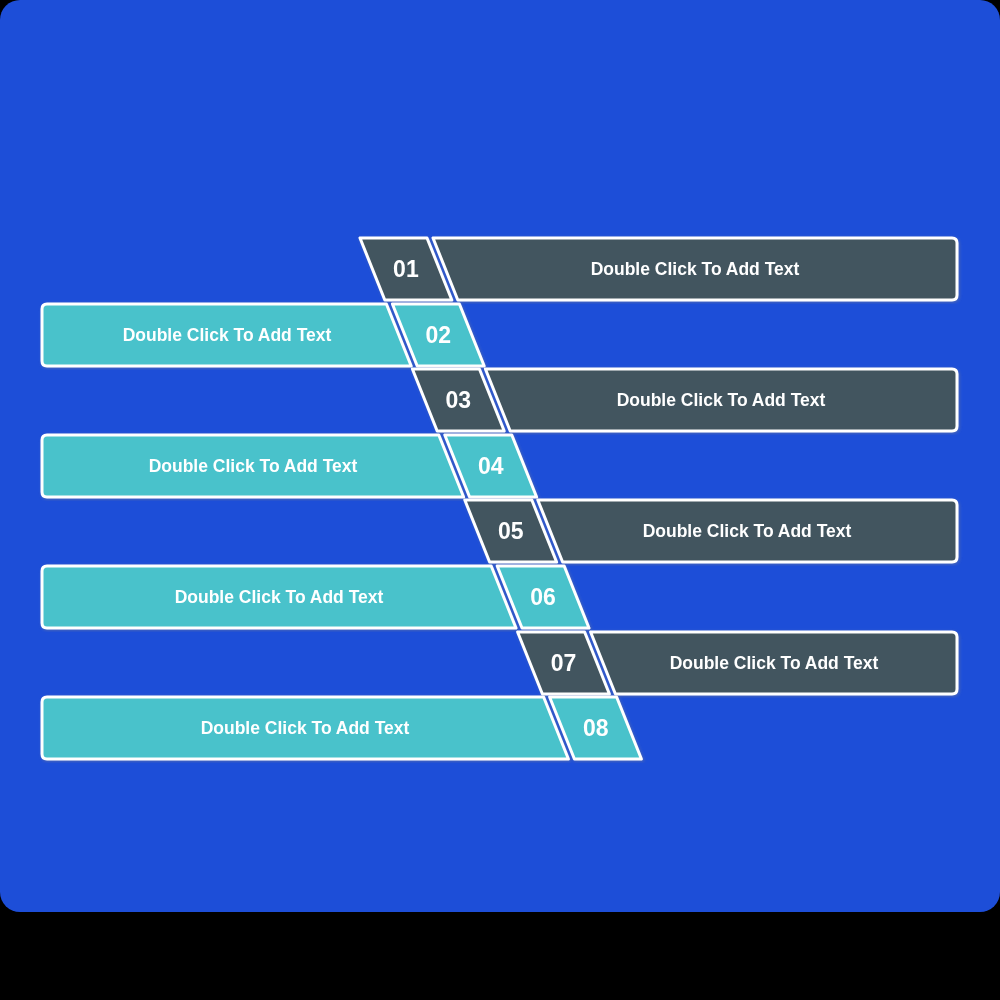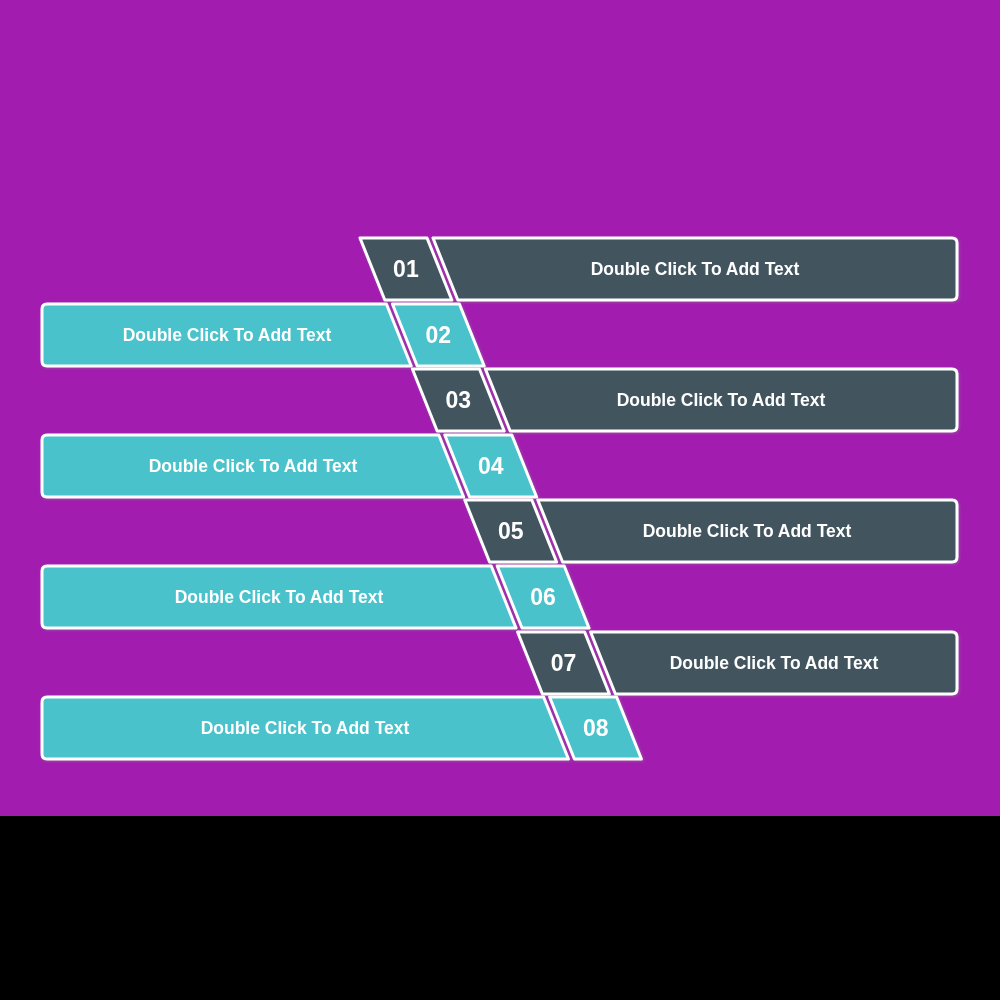--- a/index.html
+++ b/index.html
@@ -6,22 +6,23 @@
     margin: 0;
     padding: 0;
     background: #000000;
     width: 1000px;
     height: 1000px;
     overflow: hidden;
   }
   .stage {
     position: relative;
     width: 1000px;
-    height: 816px;
-    background: #a21caf;
+    height: 912px;
+    background: #1d4ed8;
+    border-radius: 20px;
   }
   svg {
     display: block;
     font-family: "Liberation Sans", sans-serif;
   }
   .shape {
     stroke: #ffffff;
     stroke-width: 3;
     stroke-linejoin: round;
     filter: url(#softShadow);

